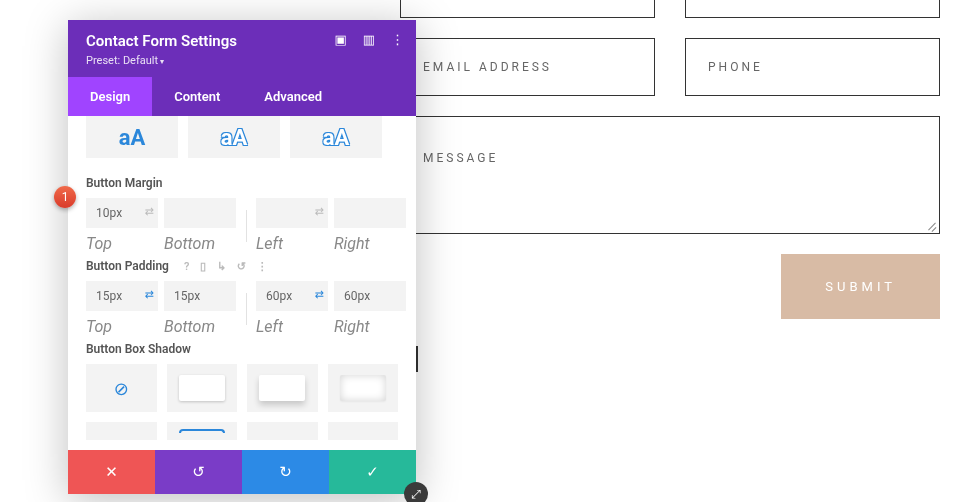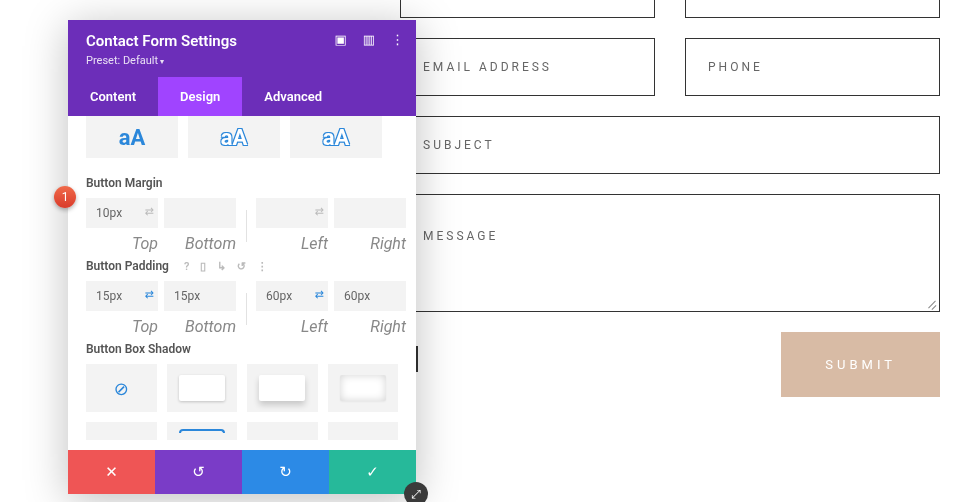--- a/index.html
+++ b/index.html
@@ -56,21 +56,21 @@
       -1px -1px 0 #2b87da, 1px -1px 0 #2b87da, -1px 1px 0 #2b87da, 1px 1px 0 #2b87da;
   }
   .text-tile:first-child .aA { color:#2b87da; text-shadow:none; }
 
   .section-label { font-size: 12px; color:#555; font-weight:600; margin: 6px 0 8px; }
   .section-label .mini-icons { color:#bbb; font-size:11px; margin-left: 8px; }
   .section-label .mini-icons span { margin: 0 4px; cursor:pointer; }
 
   .spacing-row { display:grid; grid-template-columns: 1fr 1fr 8px 1fr 1fr; gap:6px; align-items:center; }
   .vdiv { width:1px; height:32px; background:#e2e2e2; justify-self:center; }
-  .spacing-cell { display:flex; flex-direction: column; align-items:flex-end; }
+  .spacing-cell { display:flex; flex-direction: column; align-items:flex-start; }
   .spacing-input {
     width:72px; height:30px; background:#f3f3f3; border:none; padding:0 8px 0 10px;
     font-size:12px; color:#666; position:relative;
   }
   .spacing-wrap { position:relative; }
   .link-icon {
     position:absolute; right:4px; top:7px; font-size:11px; color:#bbb; cursor:pointer;
   }
   .link-icon.active { color:#2b87da; }
   .spacing-sub { font-size: 16px; color:#888; margin-top:6px;font-style:italic; }
@@ -124,23 +124,20 @@
     <div class="field field-top"></div>
   </div>
   <div class="field-row">
     <div class="field">
         <span>EMAIL ADDRESS</span>
       </div>
     <div class="field">
         <span>PHONE</span>
       </div>
   </div>
-  <div class="field full">
-      <span>SUBJECT</span>
-    </div>
   <div class="field full msg">
     <span>MESSAGE</span>
     <span class="resize-corner"></span>
   </div>
   <button class="submit-btn"><span>SUBMIT</span></button>
 </div>
 
 <div class="dark-stub"></div>
 
 <div class="panel">
@@ -151,22 +148,22 @@
       <span>Preset: Default</span><span class="caret">▾</span>
     </div>
     <div class="panel-top-icons">
       <span>▣</span>
       <span>▥</span>
       <span>⋮</span>
     </div>
   </div>
 
   <div class="tabbar">
+    <div class="tab active"><span>Design</span></div>
     <div class="tab"><span>Content</span></div>
-    <div class="tab active"><span>Design</span></div>
     <div class="tab"><span>Advanced</span></div>
   </div>
 
   <div class="panel-body">
 
     <div class="row-tiles">
       <div class="text-tile">
           <span class="aA">aA</span>
         </div>
       <div class="text-tile">

